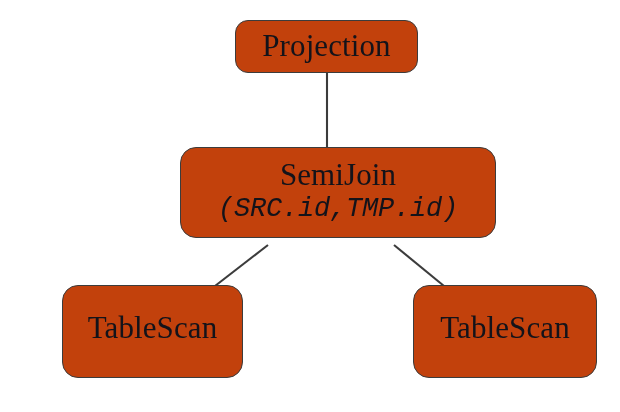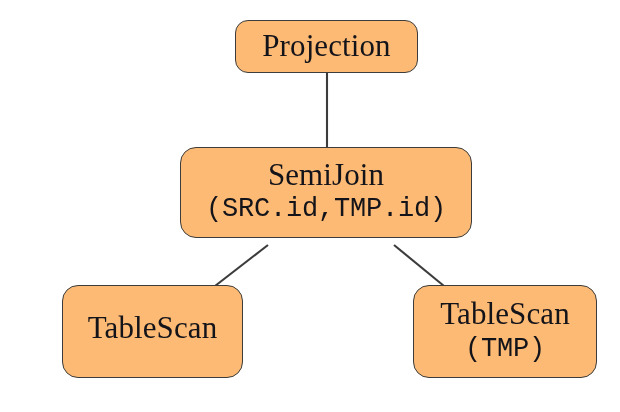--- a/index.html
+++ b/index.html
@@ -32,21 +32,21 @@
     top: 0;
     width: 620px;
     height: 412px;
     z-index: 1;
   }
 
   .node {
     position: absolute;
     z-index: 2;
     box-sizing: border-box;
-    background: #fdba74;
+    background: #c2410c;
     border: 1.6px solid #3c3c3c;
     border-radius: 13px;
     display: flex;
     flex-direction: column;
     align-items: center;
     justify-content: center;
     color: #13131a;
     line-height: 1.0;
   }
 
@@ -55,38 +55,39 @@
     font-size: 31px;
     letter-spacing: 0.1px;
     white-space: nowrap;
   }
 
   .node-args {
     font-family: "Liberation Mono", "DejaVu Sans Mono", monospace;
     font-size: 27px;
     letter-spacing: -0.2px;
     white-space: nowrap;
+    font-style: italic;
   }
 
   
   #node-projection {
     left: 235px;
     top: 20px;
     width: 183px;
     height: 53px;
   }
   #node-projection .node-title {
     position: relative;
     top: -1px;
   }
 
   #node-semijoin {
     left: 180px;
     top: 147px;
-    width: 292px;
+    width: 316px;
     height: 91px;
     border-radius: 16px;
   }
   #node-semijoin .node-title {
     margin-bottom: 5px;
     position: relative;
     top: -2px;
   }
   #node-semijoin .node-args {
     position: relative;
@@ -138,16 +139,15 @@
     <span class="node-title">SemiJoin</span>
     <span class="node-args">(SRC.id,TMP.id)</span>
   </div>
 
   <div class="node" id="node-tablescan-src">
     <span class="node-title">TableScan</span>
   </div>
 
   <div class="node" id="node-tablescan-tmp">
     <span class="node-title">TableScan</span>
-    <span class="node-args">(TMP)</span>
   </div>
 
 </div>
 
 </body></html>

